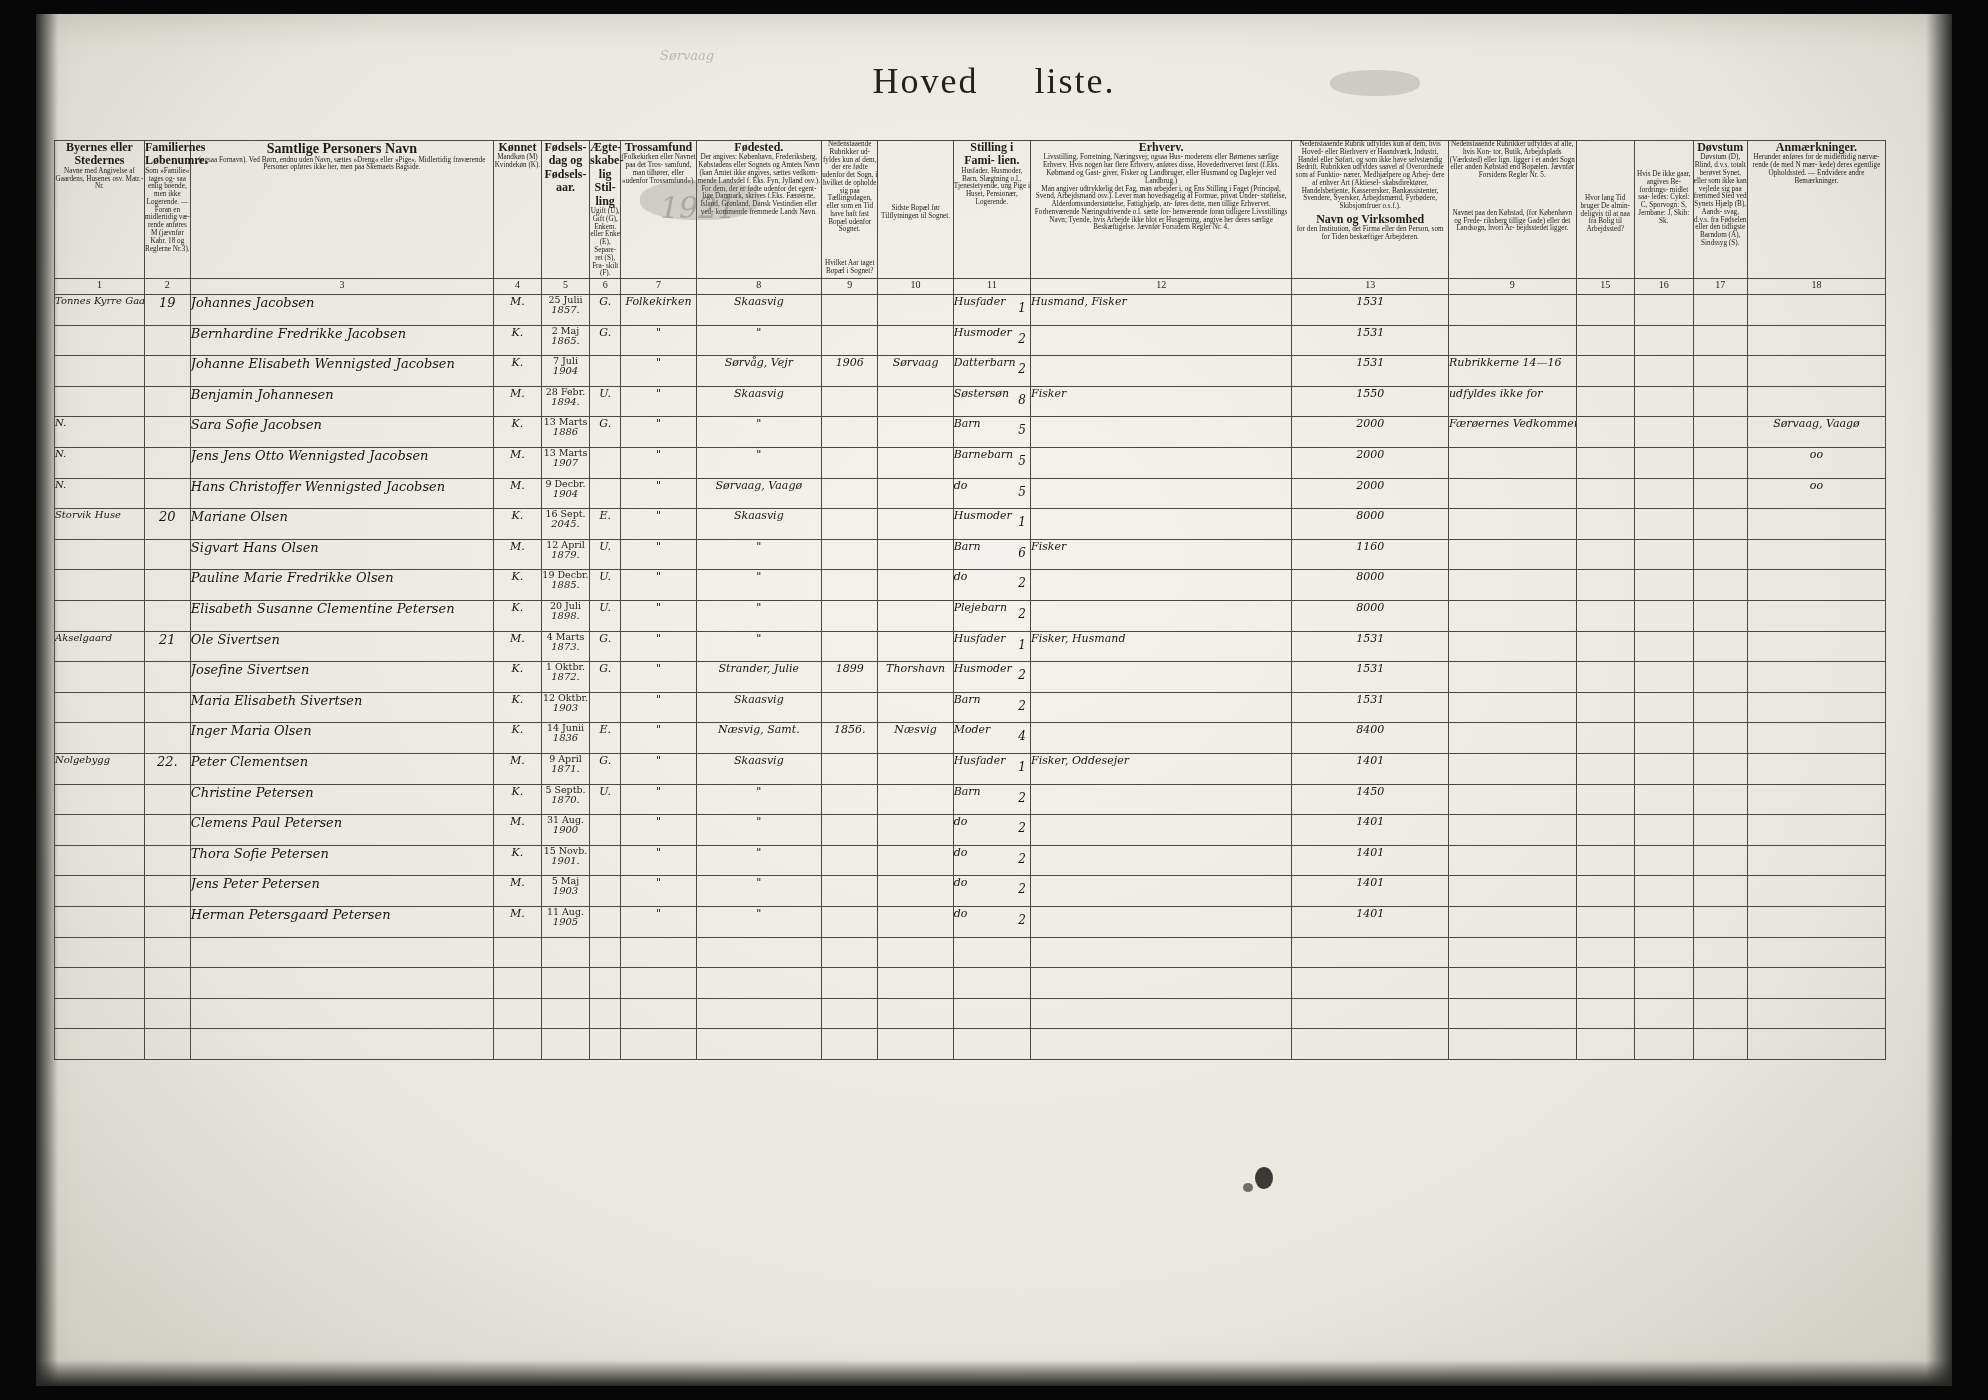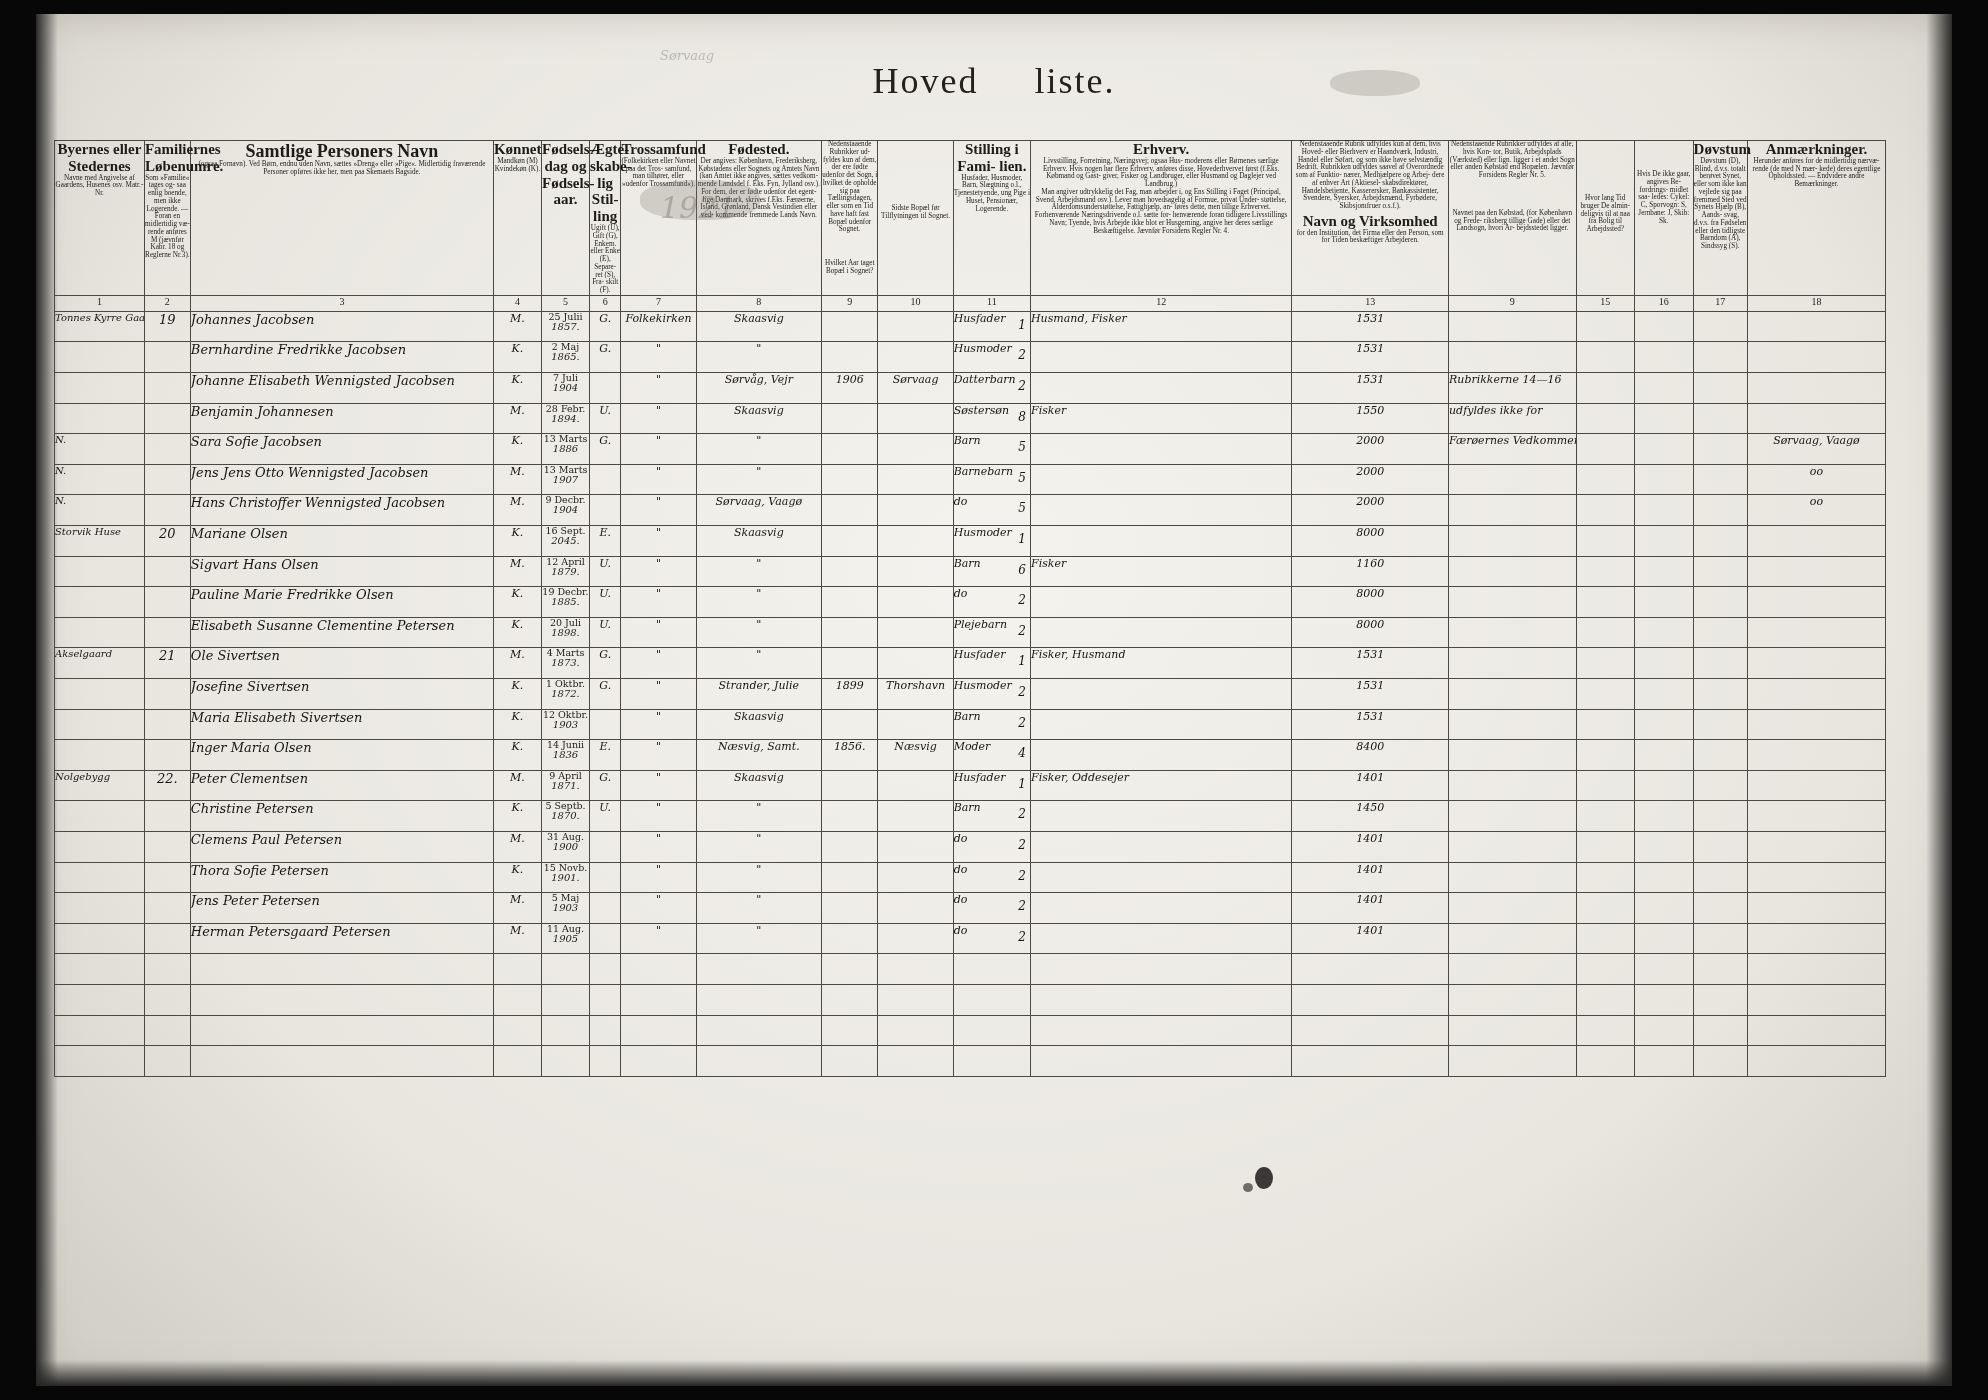--- a/index.html
+++ b/index.html
@@ -21,21 +21,21 @@
   .title{position:absolute;left:0;right:0;top:60px;text-align:center;
          font-size:36px;letter-spacing:2px;color:#24211d;font-family:"Liberation Serif",serif;}
   .title span{display:inline-block;}
   .title .w2{margin-left:56px;}
 
   
   table.grid{position:absolute;left:54px;top:140px;border-collapse:collapse;
              table-layout:fixed;width:1832px;color:#1e1c19;}
   table.grid td,table.grid th{border:1px solid #4c4943;vertical-align:top;padding:0;}
   .hdr{font-size:9.5px;line-height:1.12;text-align:center;padding:3px 2px 2px;font-weight:normal;}
-  .hdr b{font-weight:bold;font-size:15px;}
+  .hdr b{font-weight:bold;font-size:12px;}
   .hdr .xs{font-size:7.2px;line-height:1.08;display:block;}
   .numrow td{height:15px;text-align:center;font-size:10px;padding-top:1px;}
 
   .row td{height:29.6px;}
   .cell{font-family:"DejaVu Serif",serif;}
   .hand{font-family:"DejaVu Serif",serif;font-style:italic;font-size:13px;color:#171513;
         padding:6px 5px 0 6px;white-space:nowrap;overflow:hidden;}
   .hand.c{text-align:center;padding-left:0;padding-right:0;}
   .hand.sm{font-size:11px;}
   .hand.xsm{font-size:10px;}
@@ -90,21 +90,21 @@
         <tr>
       <th class="hdr">
         <b>Byernes eller Stedernes</b>
         <span class="xs">Navne med Angivelse af Gaardens, Husenes osv. Matr.-Nr.</span>
       </th>
       <th class="hdr">
         <b>Familiernes Løbenumre.</b>
         <span class="xs">Som »Familie« tages og- saa enlig boende, men ikke Logerende. — Foran en midlertidig væ- rende anføres M (jævnfør Kabr. 18 og Reglerne Nr.3).</span>
       </th>
       <th class="hdr">
-        <b style="font-size:18px">Samtlige Personers Navn</b>
+        <b style="font-size:14px">Samtlige Personers Navn</b>
         <span class="xs">(ogsaa Fornavn). Ved Børn, endnu uden Navn, sættes »Dreng« eller »Pige«. Midlertidig fraværende Personer opføres ikke her, men paa Skemaets Bagside.</span>
       </th>
       <th class="hdr">
         <b>Kønnet</b>
         <span class="xs">Mandkøn (M) Kvindekøn (K).</span>
       </th>
       <th class="hdr">
         <b>Fødsels- dag og Fødsels- aar.</b>
       </th>
       <th class="hdr">

